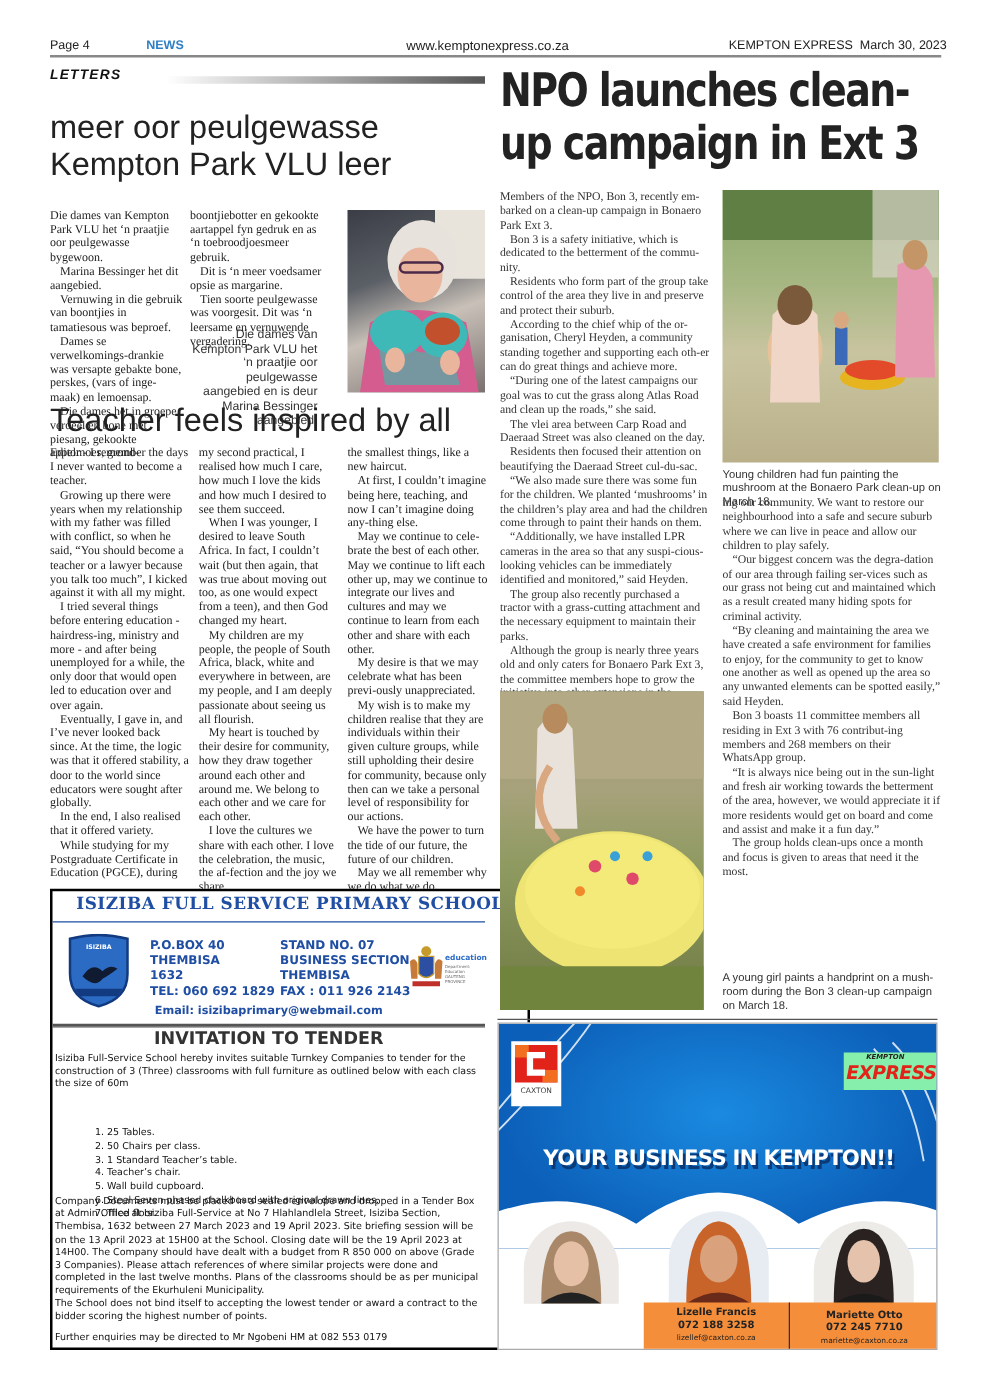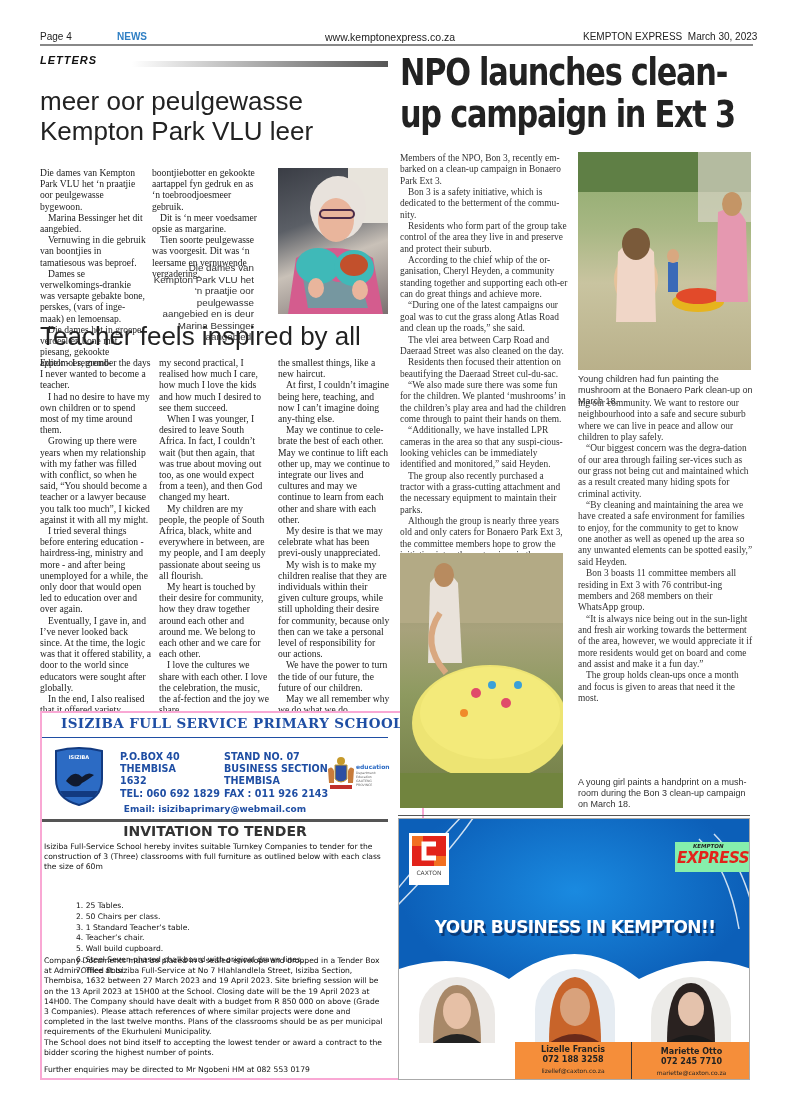--- a/index.html
+++ b/index.html
@@ -26,21 +26,21 @@
   .col p.sig { font-weight: bold; }
 
   .caption-sans { font-family: "Liberation Sans", sans-serif; font-size: 9.8px; line-height: 11.5px; color: #333; }
 
   .h-teacher { left: 40px; top: 321px; font-family: "Liberation Sans", sans-serif; font-size: 26px; color: #222; }
 
   
   .photo { position: absolute; overflow: hidden; }
 
   
-  .tender { left: 40px; top: 711px; width: 384px; height: 369px; border: 2px solid #f9a8d4; background: #fff; }
+  .tender { left: 40px; top: 711px; width: 384px; height: 369px; border: 2px solid #000000; background: #fff; }
   .tender-title { font-family: "DejaVu Serif", serif; font-weight: bold; font-size: 13.5px; color: #1f4ea3; text-align: center; padding-top: 2px; letter-spacing: 0.4px; }
   .tender-contact { font-family: "DejaVu Sans", sans-serif; font-weight: bold; font-size: 9.6px; line-height: 12.2px; color: #1f4ea3; }
   .tender-body { font-family: "DejaVu Sans", sans-serif; font-size: 7.6px; line-height: 10.2px; color: #111; }
   .tender-list { font-family: "DejaVu Sans", sans-serif; font-size: 7.6px; line-height: 10.8px; color: #111; }
 
   
   .boost { left: 398px; top: 818px; width: 352px; height: 262px; background: #fff; border: 1px solid #aaa; overflow: hidden; }
   .boost-blue { position: absolute; left: 0; top: 0; width: 352px; height: 180px; background: radial-gradient(ellipse at 50% 40%, #1a8ae0, #0c5fb8 70%); }
   .boost-title { font-family: "DejaVu Sans", sans-serif; font-weight: bold; color: #fff; text-shadow: 2px 3px 0 #0a3a78; }
   .agent { position: absolute; top: 223px; height: 39px; background: #f58e3a; text-align: center; font-family: "DejaVu Sans", sans-serif; font-weight: bold; color: #222; }
@@ -98,21 +98,20 @@
     <ellipse cx="76" cy="97" rx="14" ry="11" fill="#c2502c"></ellipse>
     <ellipse cx="38" cy="120" rx="8" ry="10" fill="#e9b59c"></ellipse>
     <ellipse cx="82" cy="122" rx="8" ry="10" fill="#e9b59c"></ellipse>
   </svg>
 </div>
 
 <div class="abs h-teacher">Teacher feels inspired by all</div>
 
 <div class="abs col" style="left:40px; top:357px; width:112px;">
   <p>Editor - I remember the days I never wanted to become a teacher.</p>
-  <p>I had no desire to have my own children or to spend most of my time around them.</p>
   <p>Growing up there were years when my relationship with my father was filled with conflict, so when he said, “You should become a teacher or a lawyer because you talk too much”, I kicked against it with all my might.</p>
   <p>I tried several things before entering education - hairdress-ing, ministry and more - and after being unemployed for a while, the only door that would open led to education over and over again.</p>
   <p>Eventually, I gave in, and I’ve never looked back since. At the time, the logic was that it offered stability, a door to the world since educators were sought after globally.</p>
   <p>In the end, I also realised that it offered variety.</p>
   <p>While studying for my Postgraduate Certificate in Education (PGCE), during</p>
 </div>
 
 <div class="abs col" style="left:159px; top:357px; width:112px;">
   <p style="text-indent:0">my second practical, I realised how much I care, how much I love the kids and how much I desired to see them succeed.</p>
   <p>When I was younger, I desired to leave South Africa. In fact, I couldn’t wait (but then again, that was true about moving out too, as one would expect from a teen), and then God changed my heart.</p>

